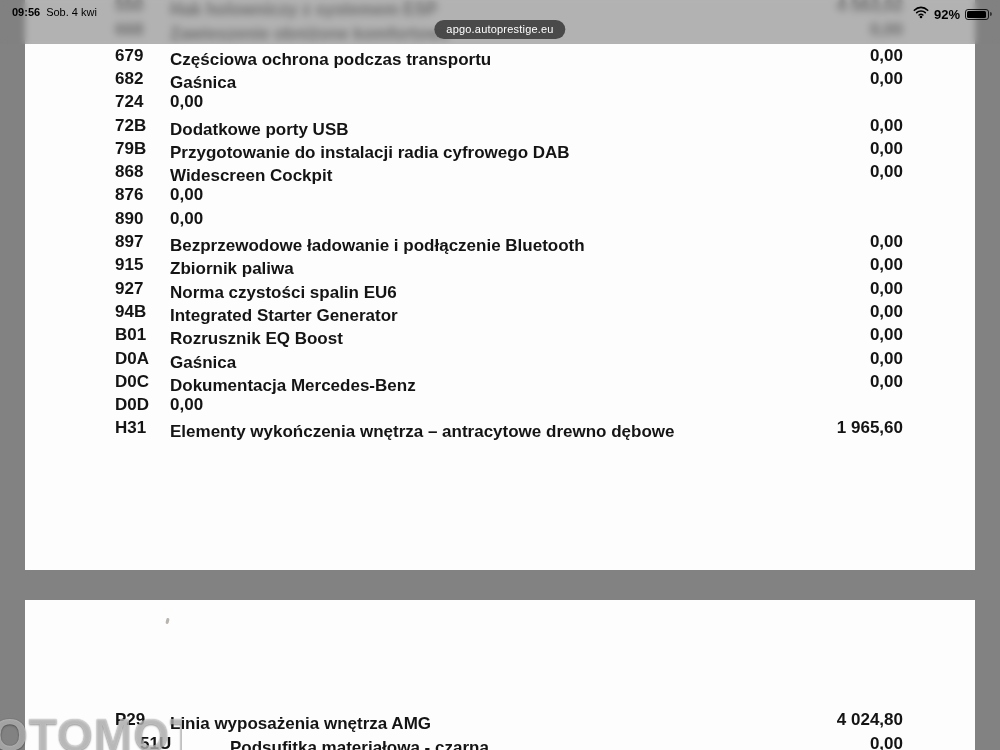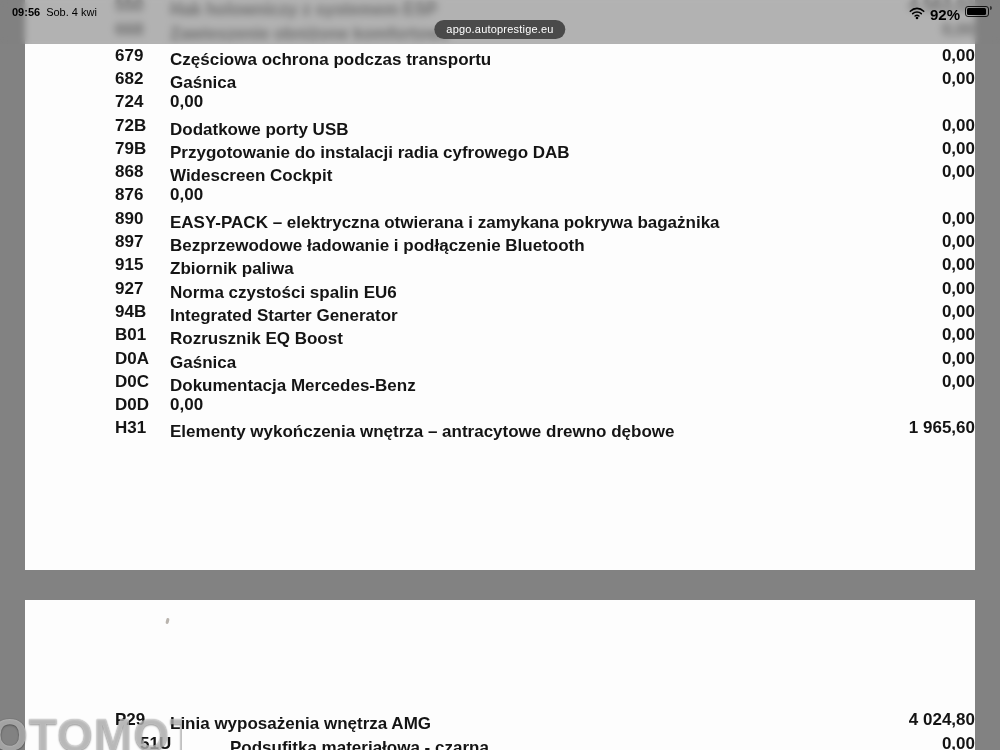--- a/index.html
+++ b/index.html
@@ -18,21 +18,21 @@
     background:#fdfdfd;
     overflow:hidden;
   }
   .page1 { top:0; height:570px; }
   .page2 { top:600px; height:185px; }
 
   .rows { position:absolute; top:44px; left:0; right:0; }
   .row {
     display:flex; align-items:center;
     height:23.3px;
-    padding-left:90px; 
+    padding-left:90px; padding-right:72px;
     color:#141414;
     font-size:17px; font-weight:600;
     white-space:nowrap;
   }
   .row .code  { flex:0 0 55px; }
   .row .desc  { flex:1 1 auto; overflow:hidden;margin-top:8px; }
   .row .price { flex:0 0 auto; text-align:right; }
 
   .blur-row {
     position:absolute; left:0; right:0;
@@ -76,22 +76,22 @@
   .sb-left .time { font-weight:bold; margin-right:6px; }
   .url-pill {
     position:absolute; left:50%; top:20px; transform:translateX(-50%);
     background:rgba(68,68,68,0.95); color:#fff;
     font-size:11px; line-height:1;
     padding:4px 12px; border-radius:11px;
     letter-spacing:.2px;
   }
   .sb-right {
     position:absolute; right:8px; top:6px;
-    display:flex; gap:5px;
-    font-size:15px; font-weight:600; color:#000;
+    display:flex; align-items:center; gap:5px;
+    font-size:13px; font-weight:600; color:#000;
   }
   .battery { position:relative; width:24px; height:11px;
     border:1px solid rgba(0,0,0,0.85); border-radius:3px; }
   .battery .fill {
     position:absolute; top:1px; left:1px; bottom:1px;
     width:19px; background:#000; border-radius:1.5px;
   }
   .battery-nub { width:2px; height:4px; background:rgba(0,0,0,0.6);
     border-radius:0 2px 2px 0; margin-left:-4px; }
 </style>
@@ -150,21 +150,20 @@
           <span class="price">0,00</span>
         </div>
 
         <div class="row">
           <span class="code">876</span>
           <span class="price">0,00</span>
         </div>
 
         <div class="row">
           <span class="code">890</span>
-          <span class="desc">EASY-PACK – elektryczna otwierana i zamykana pokrywa bagażnika</span>
           <span class="price">0,00</span>
         </div>
 
         <div class="row">
           <span class="code">897</span>
           <span class="desc">Bezprzewodowe ładowanie i podłączenie Bluetooth</span>
           <span class="price">0,00</span>
         </div>
 
         <div class="row">

